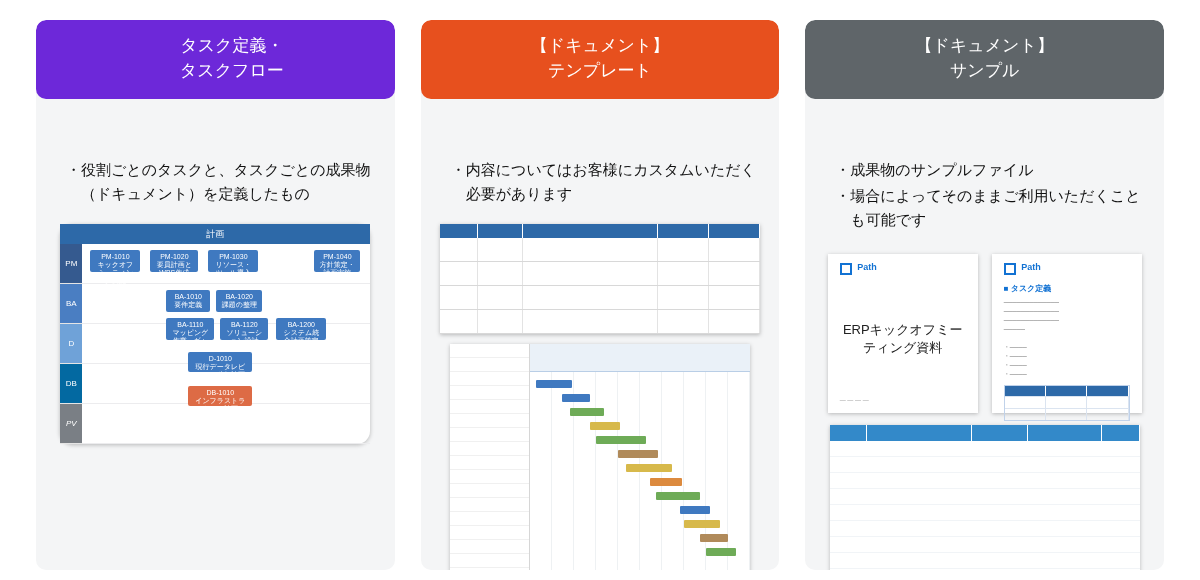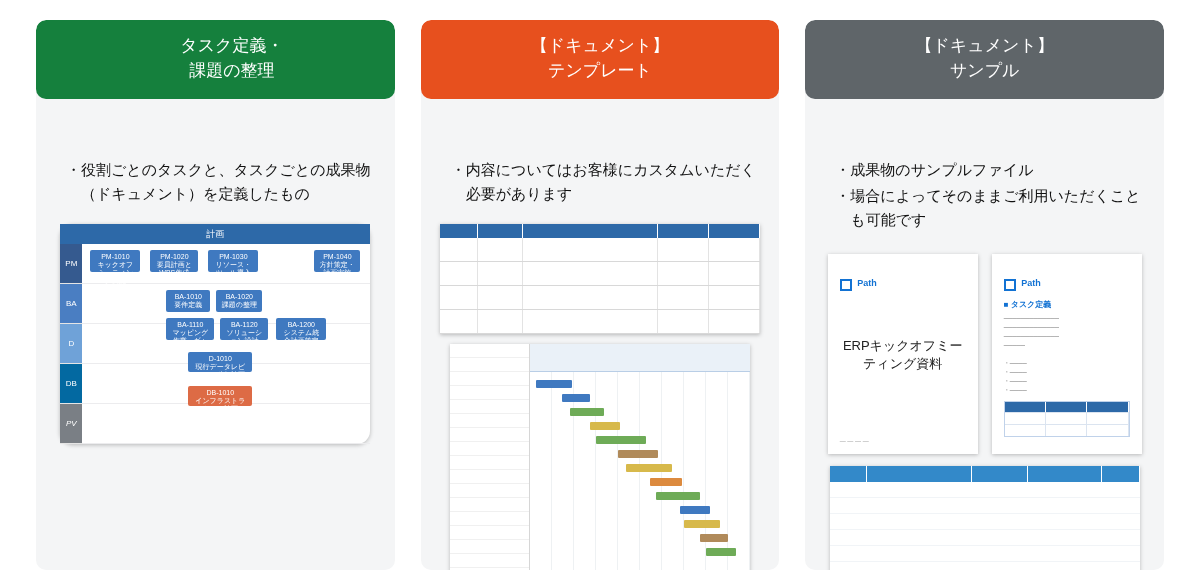--- a/index.html
+++ b/index.html
@@ -30,21 +30,21 @@
   .card-header {
     border-radius: 10px 10px 10px 10px;
     color: #ffffff;
     text-align: center;
     padding: 14px 12px 16px 12px;
     font-size: 17px;
     line-height: 1.45;
     font-weight: 500;
     margin: 0;
   }
-  .c-blue   { background: #15803d; padding-left: 45px; }
+  .c-blue   { background: #6d28d9; padding-left: 45px; }
   .c-orange { background: #e7501e; }
   .c-gray   { background: #5f6569; }
 
   .desc {
     padding: 14px 22px 10px 30px;
     font-size: 15px;
     line-height: 1.6;
     margin-top: 45px;
   }
   .desc ul { list-style: none; }
@@ -197,24 +197,24 @@
   
   .doc-pair {
     display:flex;
     gap:14px;
     width: 100%;
     justify-content:center;
     padding-top:4px;
   }
   .doc {
     width: 150px;
-    height: 200px;
+    height: 159px;
     background:#fff;
     box-shadow: 0 1px 4px rgba(0,0,0,0.25);
-    padding:24px 12px;
+    padding:8px 12px;
     font-size:6px;
     color:#555;
     position:relative;
   }
   .doc .logo-sq {
     width:12px;height:12px;border:2px solid #1272d3;display:inline-block;
     vertical-align:middle;margin-right:4px;
   }
   .doc .brand { font-size:9px; color:#1272d3; font-weight:600; }
   .doc .doc-title { text-align:center; font-size:13px; color:#222; margin-top:46px; }
@@ -262,21 +262,21 @@
   }
 </style>
 </head>
 <body>
 
 <div class="stage">
 
   <div class="card">
     <div class="card-header c-blue">
       <span>タスク定義・</span><br>
-      <span>課題の整理</span>
+      <span>タスクフロー</span>
     </div>
     <div class="desc">
       <ul>
         <li>役割ごとのタスクと、タスクごとの成果物（ドキュメント）を定義したもの</li>
       </ul>
     </div>
     <div class="thumbs">
       <div class="flow">
         <div class="flow-title">
           <span>計画</span>

